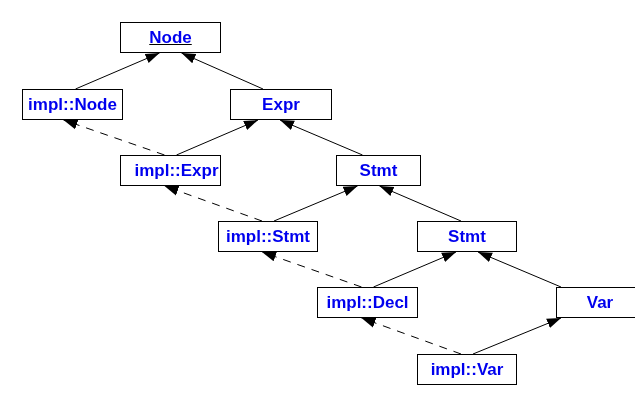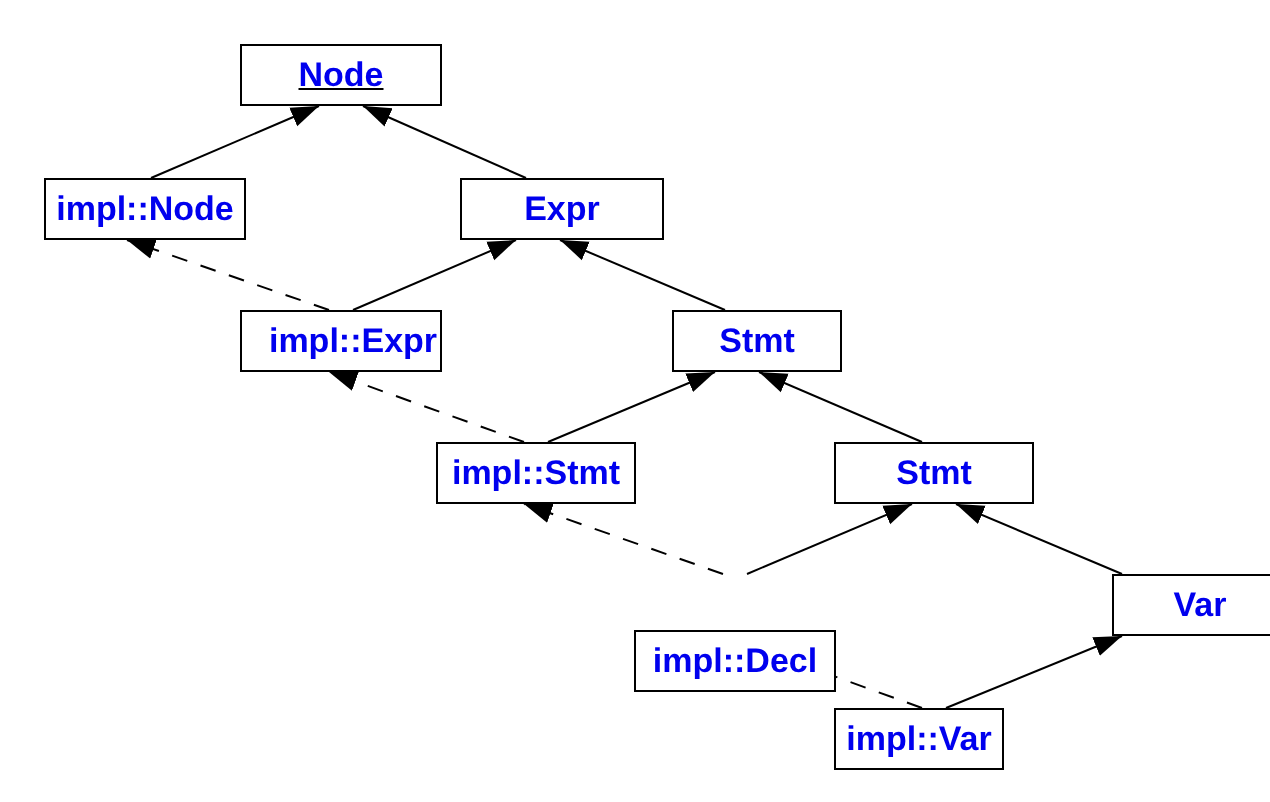--- a/index.html
+++ b/index.html
@@ -91,22 +91,22 @@
     </div>
     <div class="class-box" style="left: 336px; top: 155px; width: 85px; height: 31px;">
       <span>Stmt</span>
     </div>
     <div class="class-box" style="left: 218px; top: 221px; width: 100px; height: 31px;">
       <span>impl::Stmt</span>
     </div>
     <div class="class-box" style="left: 417px; top: 221px; width: 100px; height: 31px;">
       <span>Stmt</span>
     </div>
-    <div class="class-box" style="left: 317px; top: 287px; width: 101px; height: 31px; margin-top: 28px;">
+    <div class="class-box" style="left: 317px; top: 287px; width: 101px; height: 31px;">
       <span>impl::Decl</span>
     </div>
     <div class="class-box" style="left: 516px; top: 287px; width: 88px; height: 31px; margin-left: 40px;">
       <span>Var</span>
     </div>
-    <div class="class-box" style="left: 417px; top: 354px; width: 85px; height: 31px;">
+    <div class="class-box" style="left: 417px; top: 354px; width: 100px; height: 31px;">
       <span>impl::Var</span>
     </div>
   </div>
 
 </body></html>

